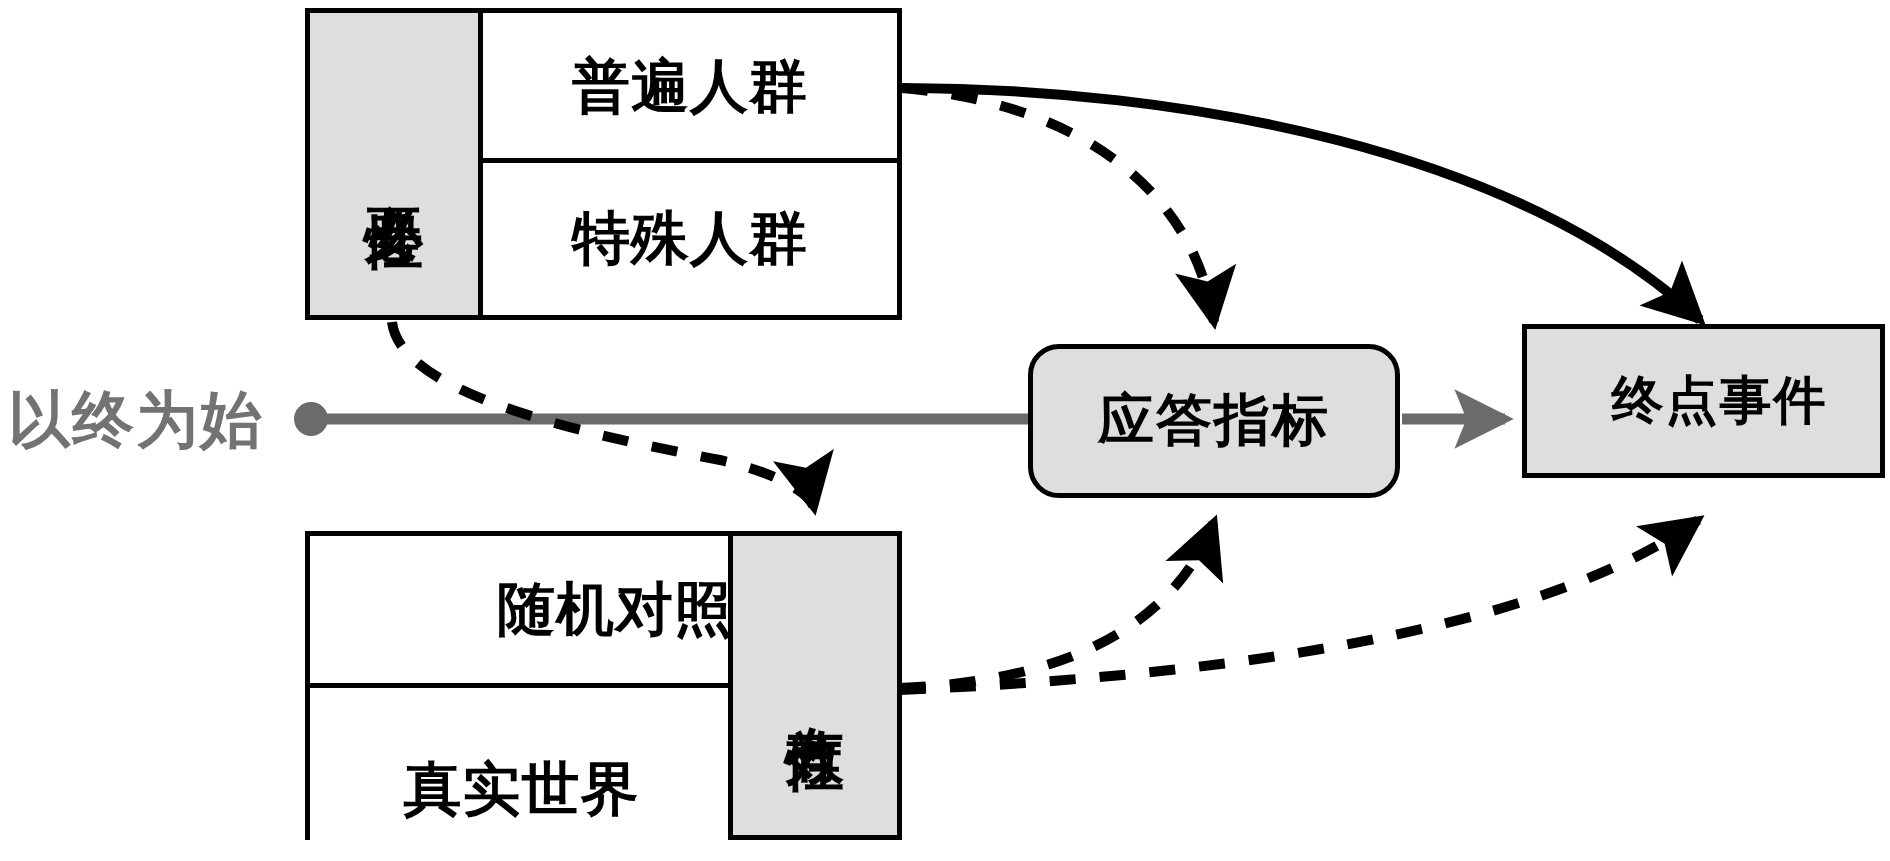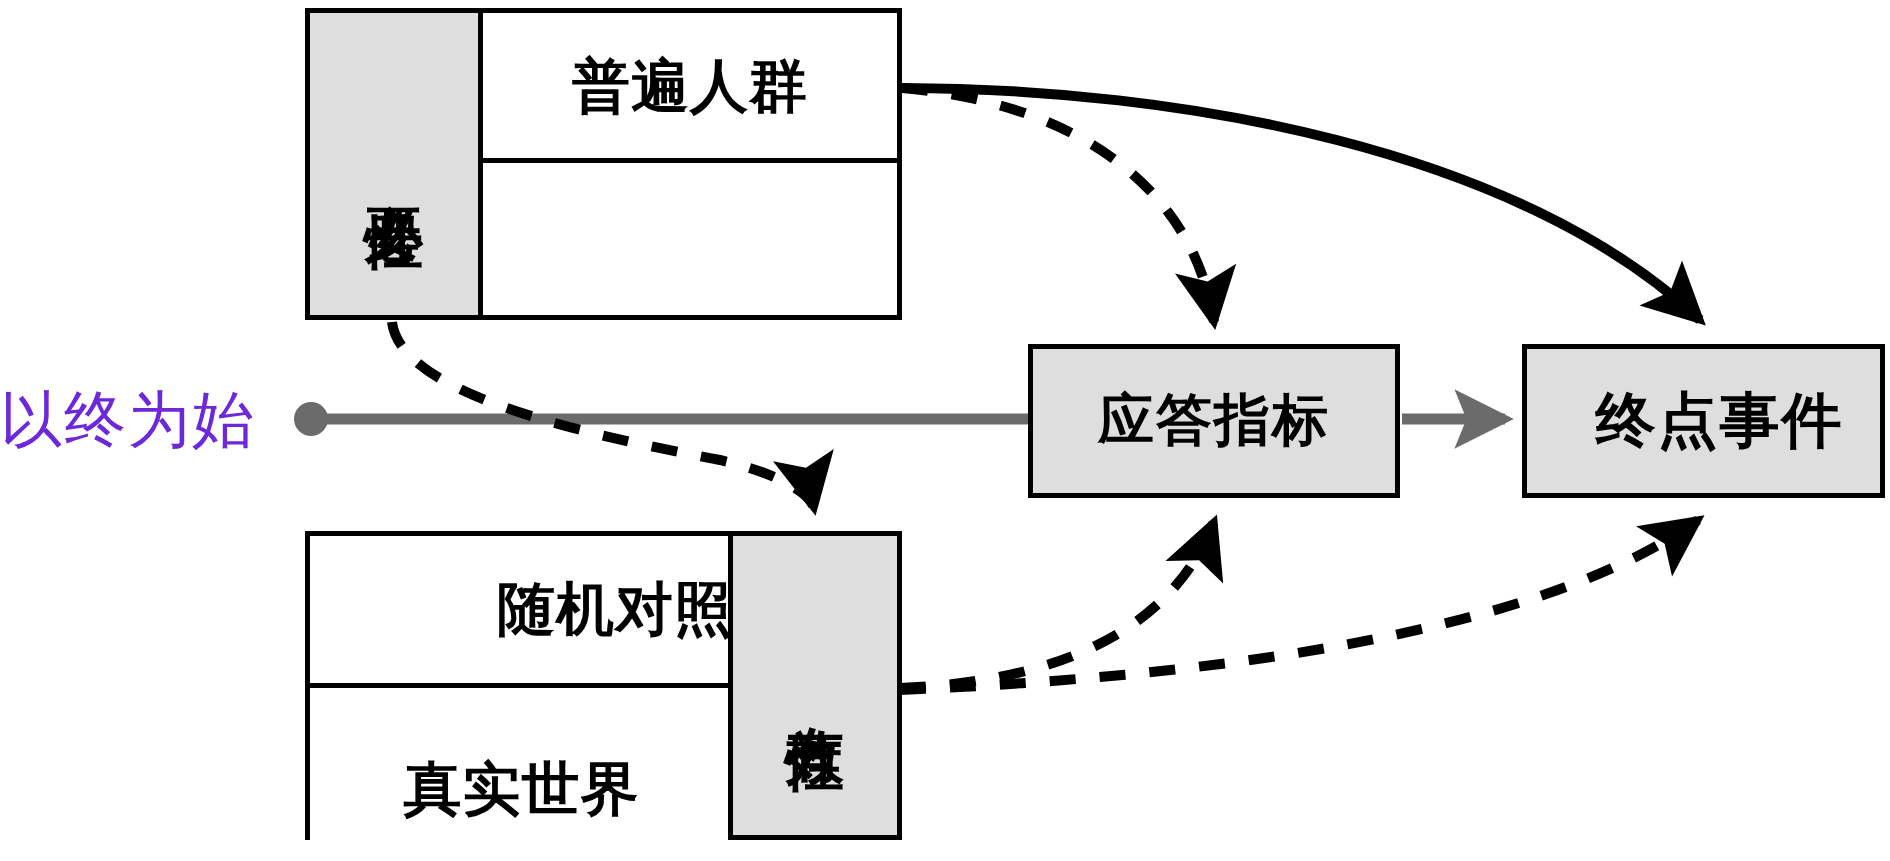--- a/index.html
+++ b/index.html
@@ -67,60 +67,64 @@
     background: #dedede;
     display: flex;
     align-items: center;
     justify-content: center;
     font-weight: bold;
     color: #000000;
     letter-spacing: 2px;
   }
   .start-label {
     position: absolute;
-    font-weight: normal;
-    color: #6d28d9;
+    font-weight: bold;
+    color: #737373;
     letter-spacing: 2px;
     white-space: nowrap;
+    padding-left: 8px;
   }
 </style>
 </head>
 <body>
 
 <div id="canvas">
 
   <div class="box" style="left:305px; top:8px; width:597px; height:312px;">
   </div>
   <div class="cell cell-gray" style="left:310px; top:13px; width:168px; height:302px; font-size:58px;">
     <span class="vert">必要性</span>
   </div>
   <div class="rule-v" style="left:478px; top:8px; height:312px;"></div>
   <div class="cell cell-white" style="left:483px; top:13px; width:414px; height:147px; font-size:58px;">
     <span>普遍人群</span>
   </div>
   <div class="rule-h" style="left:478px; top:158px; width:424px;"></div>
+  <div class="cell cell-white" style="left:483px; top:163px; width:414px; height:152px; font-size:58px;">
+    <span>特殊人群</span>
+  </div>
 
   <div class="box" style="left:305px; top:531px; width:597px; height:309px;">
   </div>
   <div class="cell cell-white" style="left:310px; top:536px; width:423px; height:147px; font-size:58px;justify-content:flex-end;">
     <span>随机对照</span>
   </div>
   <div class="rule-h" style="left:305px; top:683px; width:428px;"></div>
   <div class="cell cell-white" style="left:310px; top:716px; width:423px; height:147px; font-size:58px;">
     <span>真实世界</span>
   </div>
   <div class="rule-v" style="left:728px; top:531px; height:309px;"></div>
   <div class="cell cell-gray" style="left:733px; top:536px; width:164px; height:299px; font-size:58px;">
     <span class="vert">有效性</span>
   </div>
 
-  <div class="node" style="left:1028px; top:344px; width:372px; height:154px; font-size:56px;">
+  <div class="node" style="left:1028px; top:344px; width:372px; height:154px; font-size:56px;border-radius:31px;">
     <span>应答指标</span>
   </div>
-  <div class="node" style="left:1522px; top:344px; width:363px; height:154px; font-size:60px;padding-left:32px;">
+  <div class="node" style="left:1522px; top:324px; width:363px; height:154px; font-size:52px;padding-left:32px;">
     <span>终点事件</span>
   </div>
 
   <div class="start-label" style="left:0px; top:378px; font-size:62px;">
     <span>以终为始</span>
   </div>
 
   <svg class="layer" viewBox="0 0 1890 861" xmlns="http://www.w3.org/2000/svg">
     <defs>
       <marker id="arrow-black" markerWidth="7" markerHeight="7" refX="5.4" refY="3.5" orient="auto" markerUnits="strokeWidth">

